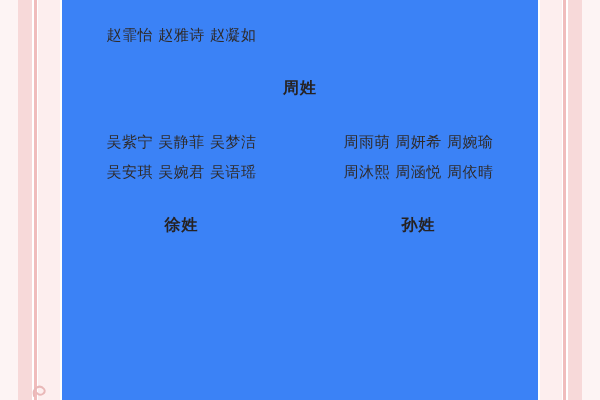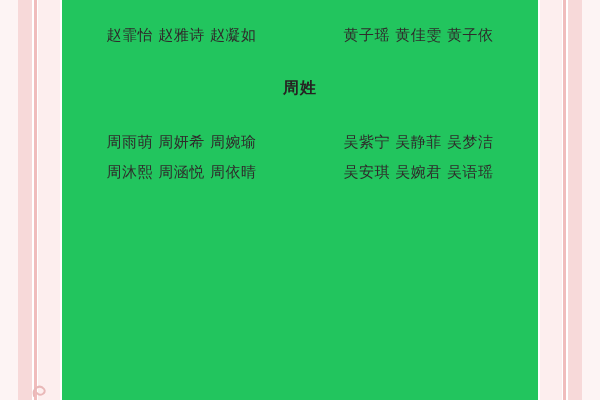--- a/index.html
+++ b/index.html
@@ -75,21 +75,21 @@
     top: 0;
     bottom: 0;
     background: #fadcdc;
   }
   .card-inner {
     position: absolute;
     left: 0;
     right: 0;
     top: 0;
     bottom: 0;
-    background: #22c55e;
+    background: #3b82f6;
   }
 
   .content {
     position: absolute;
     left: 0;
     right: 0;
     top: 0;
     bottom: 0;
     padding: 8px 6px 0 6px;
     box-sizing: border-box;
@@ -163,41 +163,48 @@
     <div class="card-inner">
       <div class="content">
 
         <div class="spacer-top"></div>
 
         <div class="name-grid">
           <div class="name-col">
             <div class="name-row">赵霏怡 赵雅诗 赵凝如</div>
           </div>
           <div class="name-col">
-            <div class="name-row">黄子瑶 黄佳雯 黄子依</div>
           </div>
         </div>
 
         <div class="surname-row">
           <div class="surname-col">
             <span class="surname">周姓</span>
           </div>
         </div>
 
         <div class="name-grid">
           <div class="name-col">
+            <div class="name-row">吴紫宁 吴静菲 吴梦洁</div>
+            <div class="name-row">吴安琪 吴婉君 吴语瑶</div>
+          </div>
+          <div class="name-col">
             <div class="name-row">周雨萌 周妍希 周婉瑜</div>
             <div class="name-row">周沐熙 周涵悦 周依晴</div>
           </div>
-          <div class="name-col">
-            <div class="name-row">吴紫宁 吴静菲 吴梦洁</div>
-            <div class="name-row">吴安琪 吴婉君 吴语瑶</div>
-          </div>
-        </div>
-
+        </div>
+
+        <div class="surname-row">
+          <div class="surname-col">
+            <span class="surname">徐姓</span>
+          </div>
+          <div class="surname-col">
+            <span class="surname">孙姓</span>
+          </div>
+        </div>
 
       </div>
     </div>
   </div>
 
   <svg class="swirl" viewBox="0 0 34 28" xmlns="http://www.w3.org/2000/svg">
     <path d="M4 26 C 2 18, 10 14, 14 19 C 17 23, 10 27, 7 23" fill="none" stroke="#e9b8b8" stroke-width="2" stroke-linecap="round"></path>
   </svg>
 
 </div>

